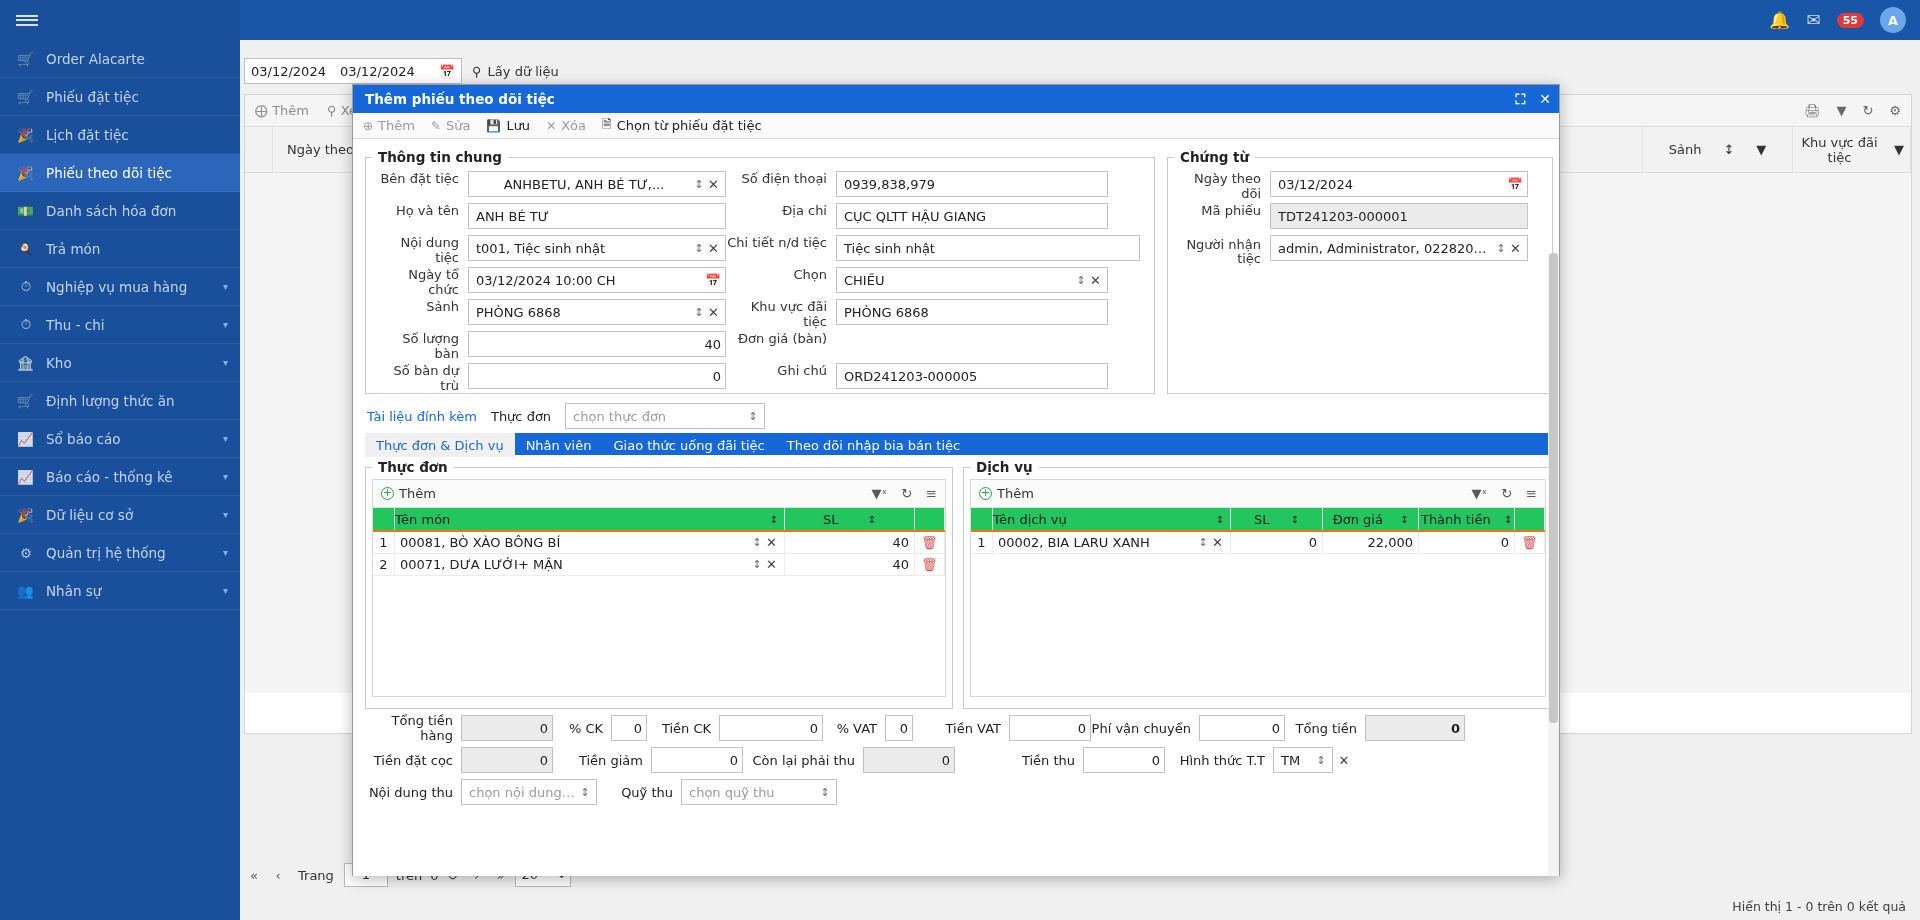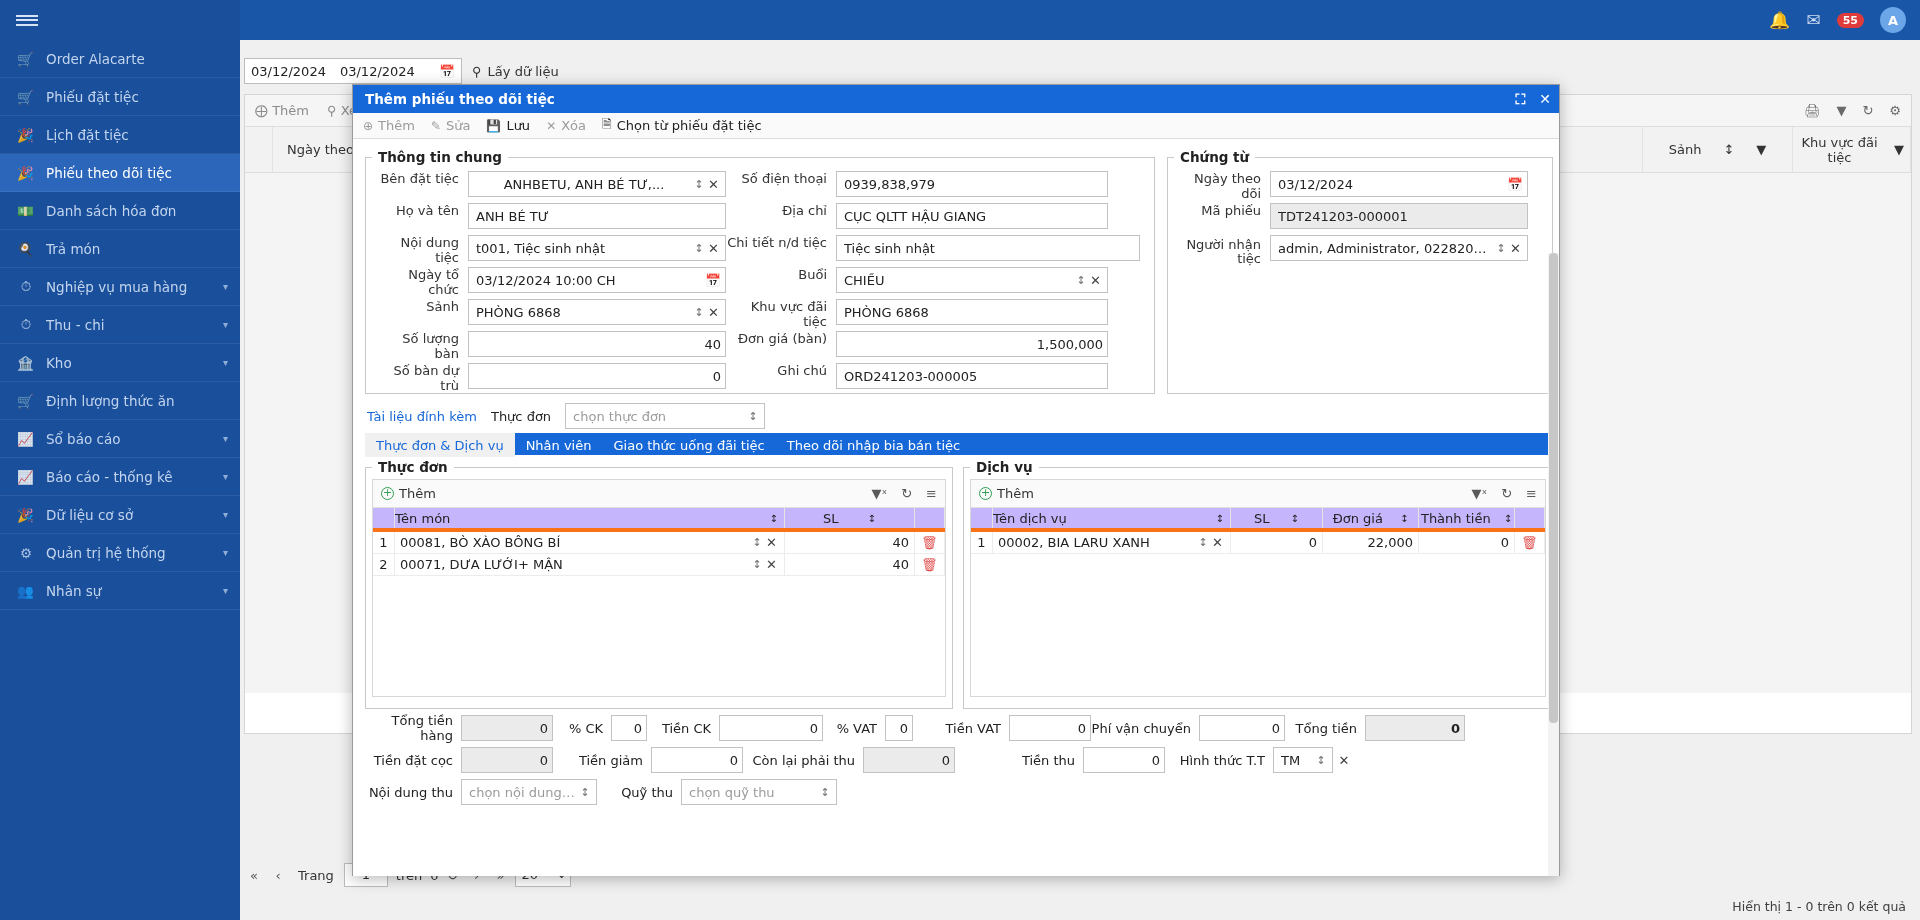--- a/index.html
+++ b/index.html
@@ -98,21 +98,21 @@
   .fs-menu{position:absolute;left:12px;top:320px;width:588px;height:250px;}
   .fs-serv{position:absolute;left:610px;top:320px;width:590px;height:250px;}
 
   .tgrid{margin:4px 6px 0 6px;border:1px solid #d8d8d8;background:#fff;}
   .tg-tb{height:28px;background:#fafafa;border-bottom:1px solid #e0e0e0;display:flex;align-items:center;
          padding:0 8px;font-size:13px;}
   .tg-tb .right{margin-left:auto;display:flex;gap:14px;color:#5a5a5a;}
   .addbtn{display:flex;align-items:center;gap:5px;cursor:pointer;color:#333;}
   .circ-plus{width:13px;height:13px;border-radius:50%;border:1.5px solid #2f9e4f;color:#2f9e4f;
              font-size:11px;line-height:10px;text-align:center;display:inline-block;}
-  .th-row{display:flex;height:24px;background:#c4b5fd;border-bottom:4px solid #f97316;font-size:13px;}
+  .th-row{display:flex;height:24px;background:#22c55e;border-bottom:2px solid #f97316;font-size:13px;}
   .th{display:flex;align-items:center;justify-content:center;gap:5px;border-right:1px solid #e4e4e4;}
   .tr{display:flex;height:22px;border-bottom:1px solid #ececec;font-size:13px;align-items:stretch;}
   .td{display:flex;align-items:center;border-right:1px solid #ececec;padding:0 5px;overflow:hidden;white-space:nowrap;}
   .td.num{justify-content:flex-end;}
   .td.ctr{justify-content:center;}
   .trash{color:#e04a4a;cursor:pointer;font-size:13px;}
 
   
   .totals{position:absolute;left:12px;top:576px;width:1188px;}
   .trow{display:flex;align-items:center;height:26px;margin-bottom:6px;}
@@ -346,21 +346,21 @@
               <span class="val">Tiệc sinh nhật</span>
             </div>
           </div>
 
           <div class="frow">
             <div class="lbl" style="width:92px">Ngày tổ chức</div>
             <div class="fld" style="width:258px">
               <span class="val">03/12/2024 10:00 CH</span>
               <span class="calic">📅</span>
             </div>
-            <div class="lbl" style="width:110px">Buổi</div>
+            <div class="lbl" style="width:110px">Chọn</div>
             <div class="fld" style="width:272px">
               <span class="val">CHIỀU</span>
               <span class="spin">↕</span>
               <span class="clr">✕</span>
             </div>
           </div>
 
           <div class="frow">
             <div class="lbl" style="width:92px">Sảnh</div>
             <div class="fld" style="width:258px">
@@ -373,23 +373,20 @@
               <span class="val">PHÒNG 6868</span>
             </div>
           </div>
 
           <div class="frow">
             <div class="lbl" style="width:92px">Số lượng bàn</div>
             <div class="fld" style="width:258px">
               <span class="val num">40</span>
             </div>
             <div class="lbl" style="width:110px">Đơn giá (bàn)</div>
-            <div class="fld" style="width:272px">
-              <span class="val num">1,500,000</span>
-            </div>
           </div>
 
           <div class="frow">
             <div class="lbl" style="width:92px">Số bàn dự trù</div>
             <div class="fld" style="width:258px">
               <span class="val num">0</span>
             </div>
             <div class="lbl" style="width:110px">Ghi chú</div>
             <div class="fld" style="width:272px">
               <span class="val">ORD241203-000005</span>

